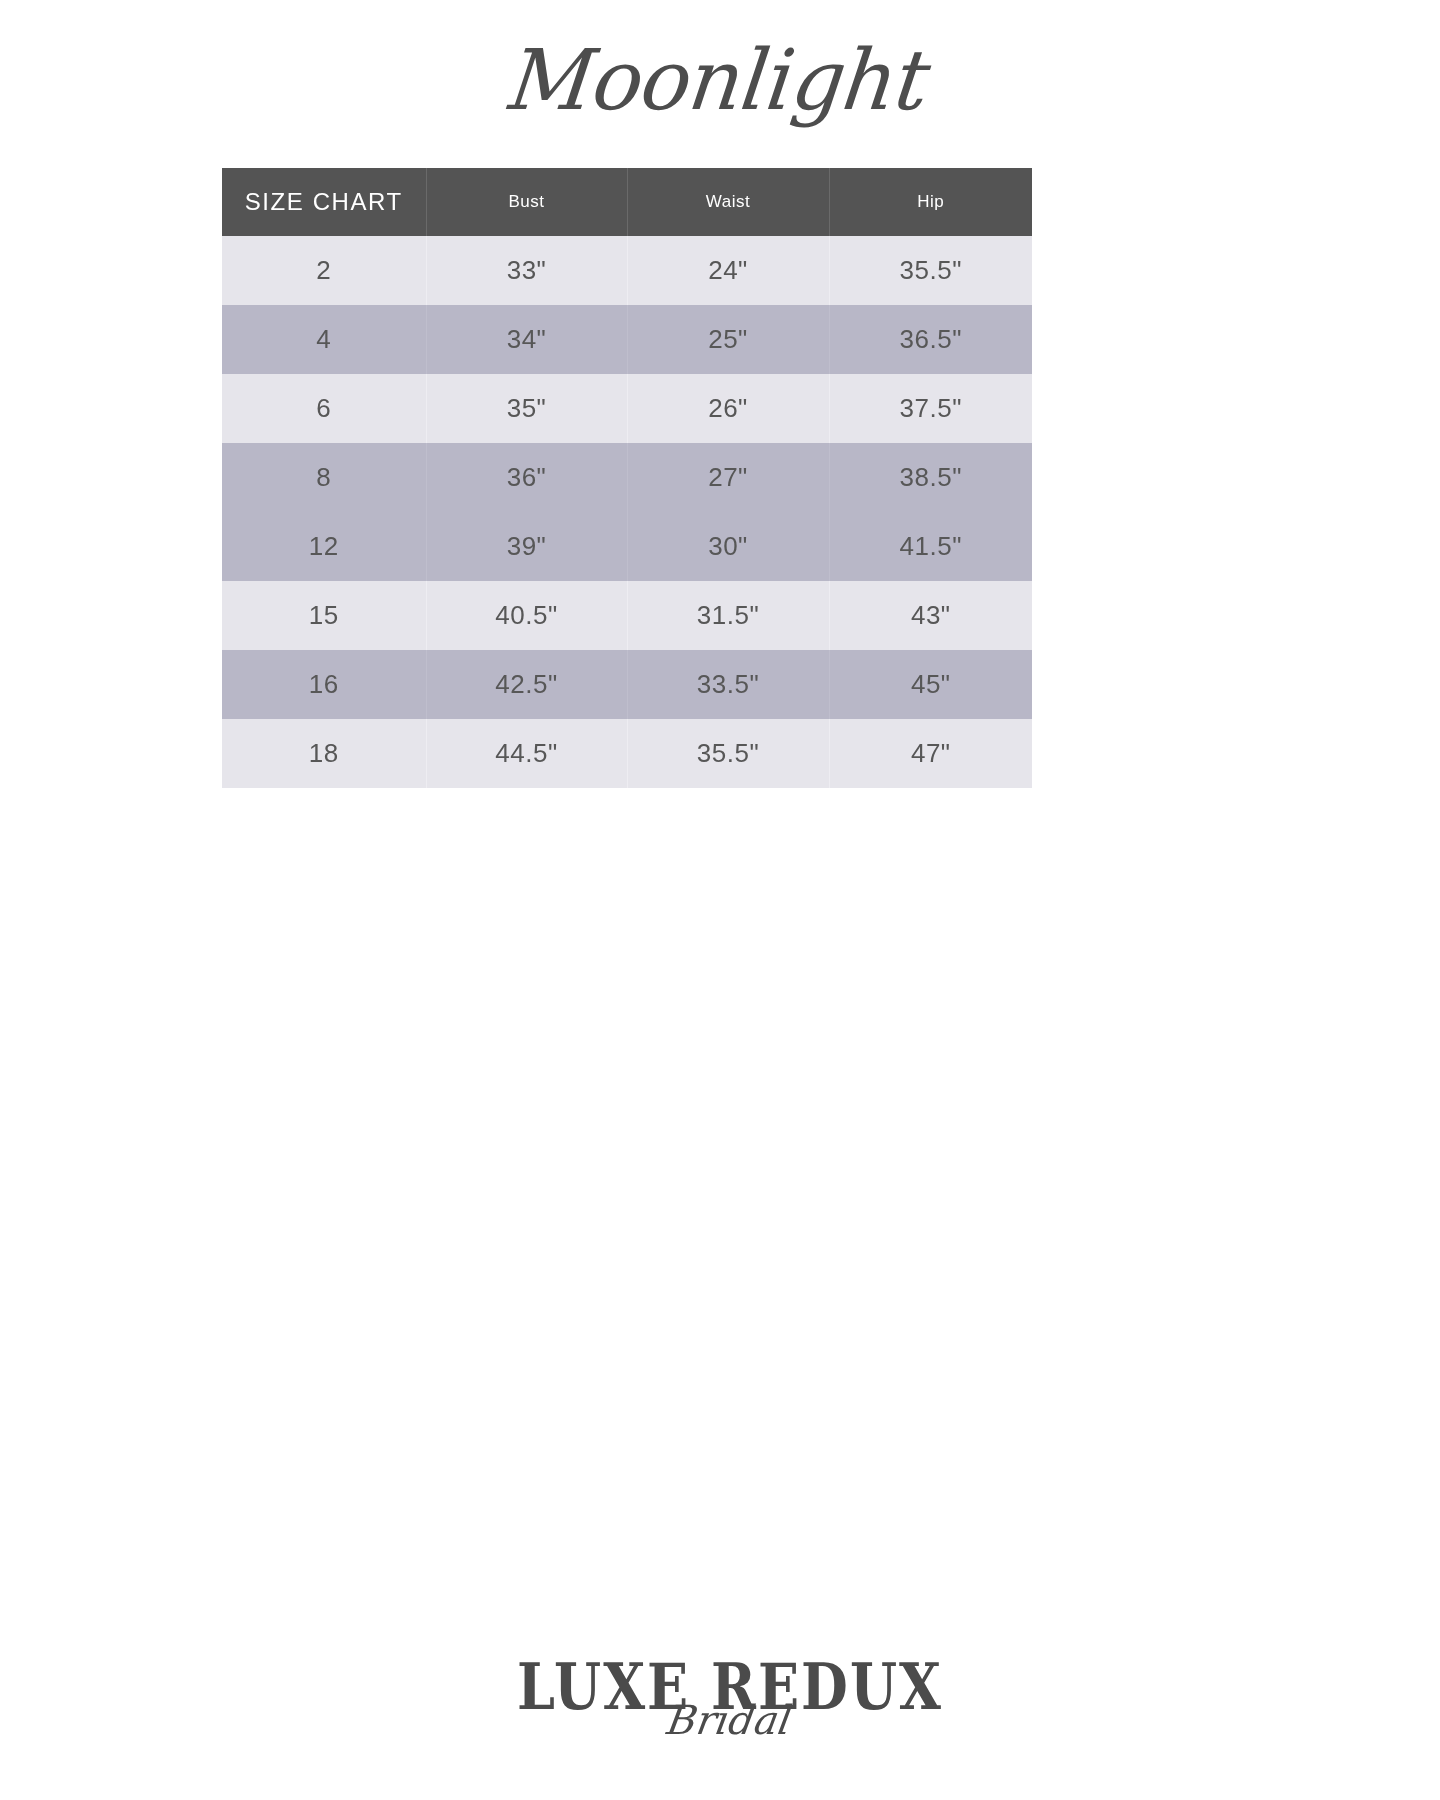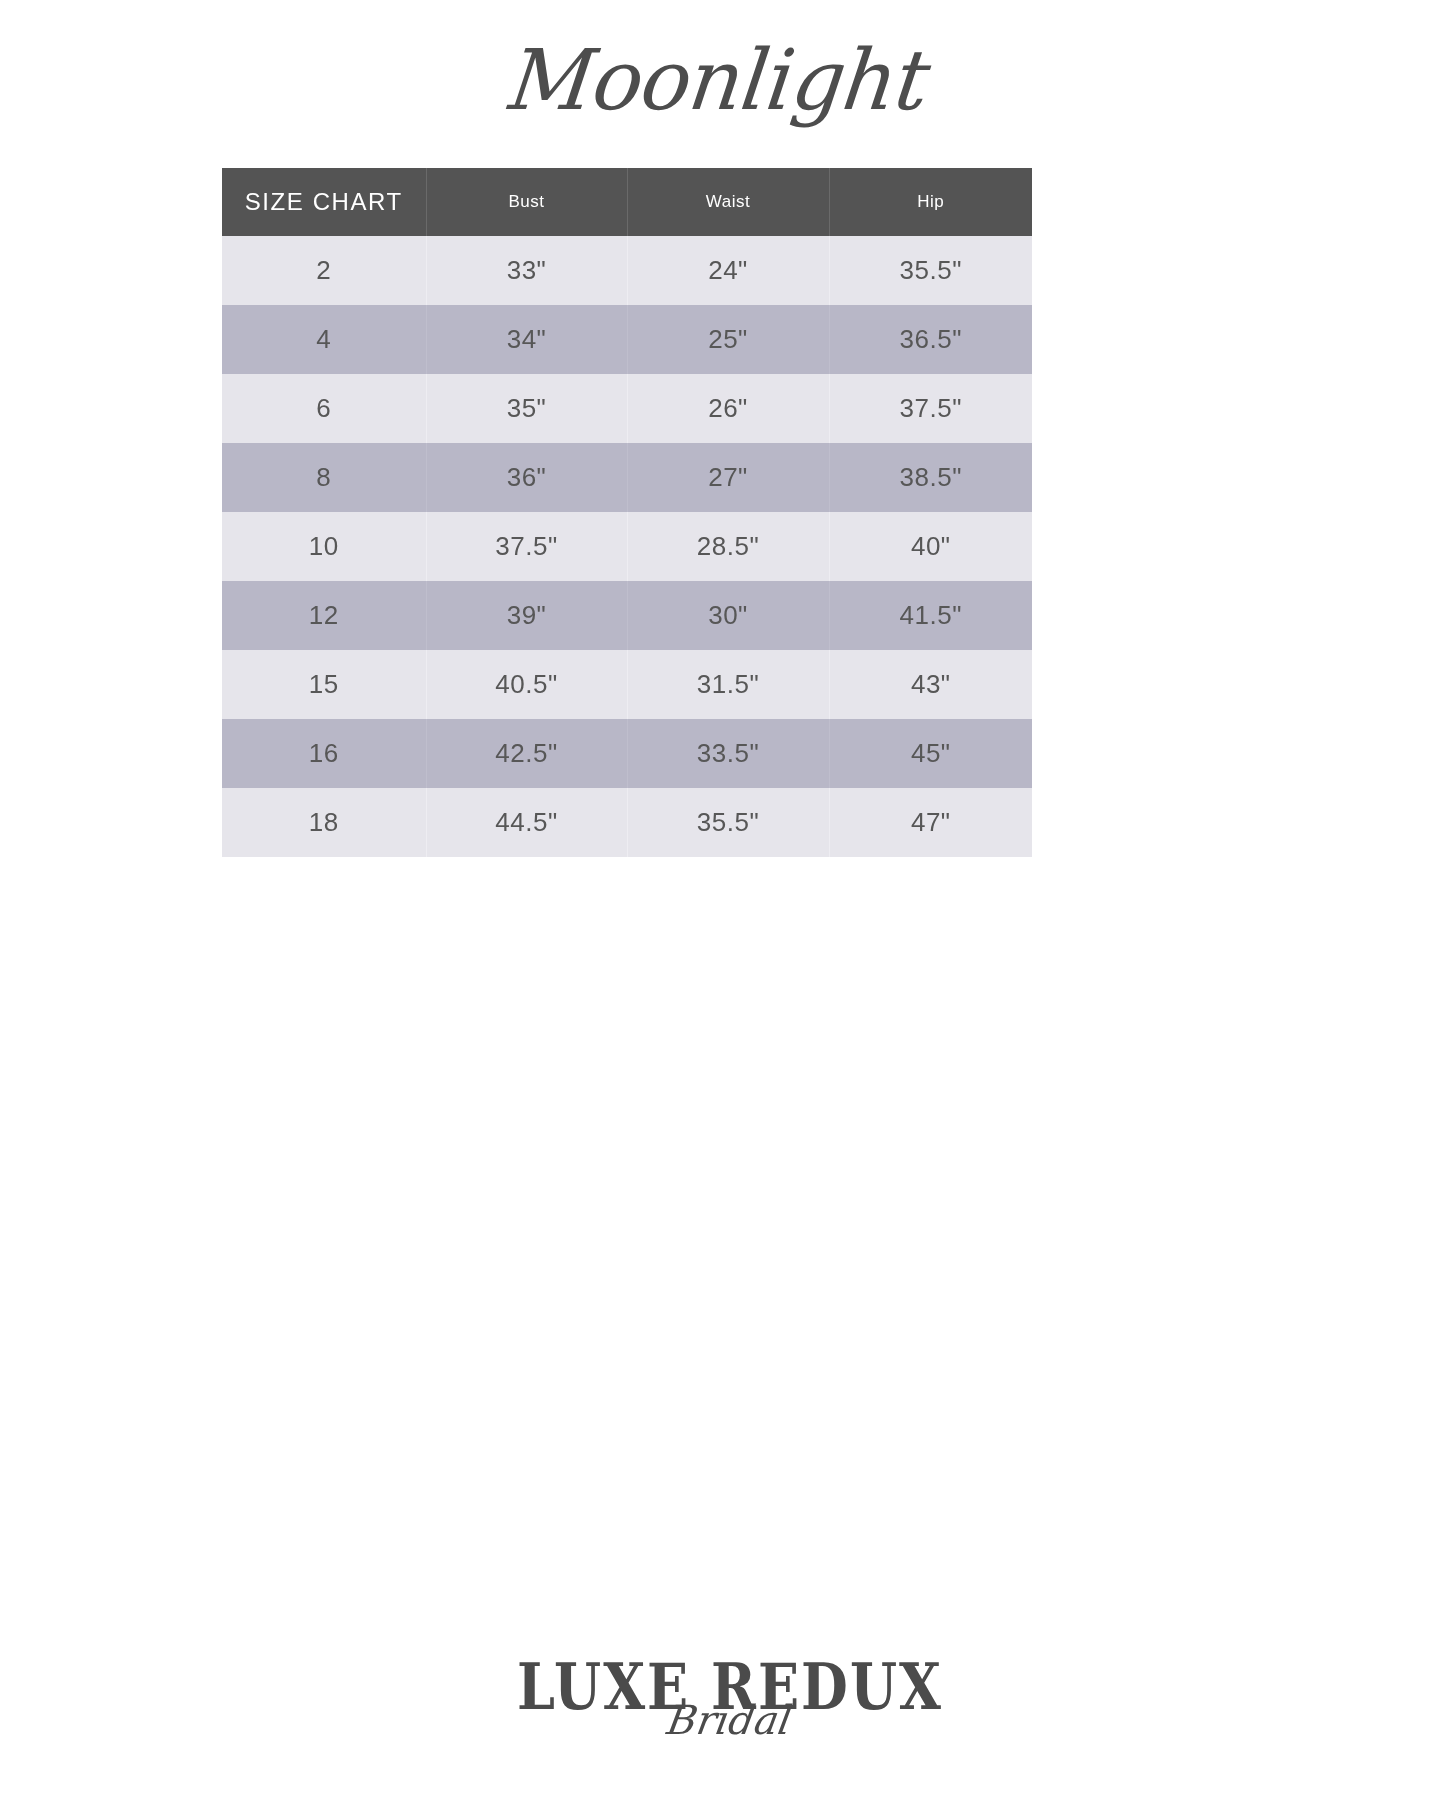--- a/index.html
+++ b/index.html
@@ -165,26 +165,20 @@
         <td>35"</td>
         <td>26"</td>
         <td>37.5"</td>
       </tr>
       <tr class="row-dark">
         <td>8</td>
         <td>36"</td>
         <td>27"</td>
         <td>38.5"</td>
       </tr>
-      <tr class="row-light">
-        <td>10</td>
-        <td>37.5"</td>
-        <td>28.5"</td>
-        <td>40"</td>
-      </tr>
       <tr class="row-dark">
         <td>12</td>
         <td>39"</td>
         <td>30"</td>
         <td>41.5"</td>
       </tr>
       <tr class="row-light">
         <td>15</td>
         <td>40.5"</td>
         <td>31.5"</td>

